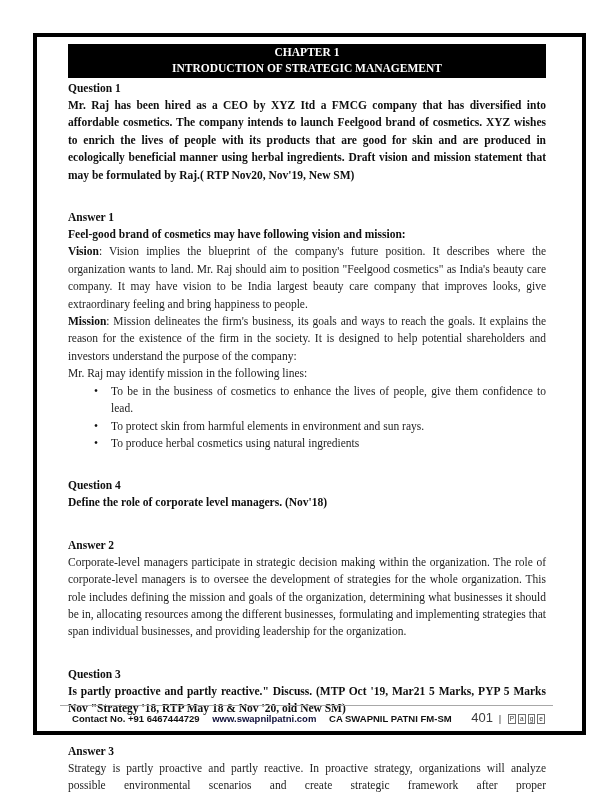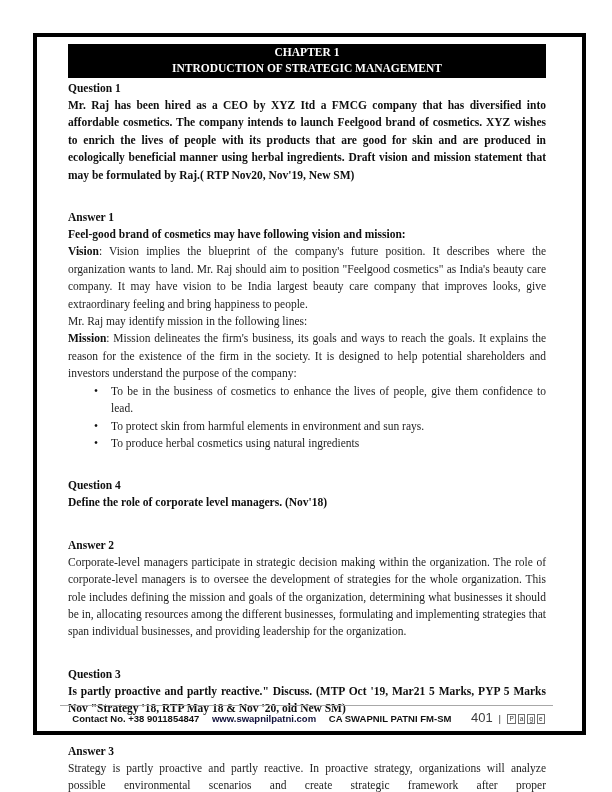--- a/index.html
+++ b/index.html
@@ -115,22 +115,22 @@
         <div>CHAPTER 1</div>
         <div>INTRODUCTION OF STRATEGIC MANAGEMENT</div>
       </div>
 
       <div class="qhead first">Question 1</div>
       <p class="para bold-para">Mr. Raj has been hired as a CEO by XYZ Itd a FMCG company that has diversified into affordable cosmetics. The company intends to launch Feelgood brand of cosmetics. XYZ wishes to enrich the lives of people with its products that are good for skin and are produced in ecologically beneficial manner using herbal ingredients. Draft vision and mission statement that may be formulated by Raj.( RTP Nov20, Nov'19, New SM)</p>
 
       <div class="qhead gap-lg">Answer 1</div>
       <p class="para bold-para">Feel-good brand of cosmetics may have following vision and mission:</p>
       <p class="para"><span class="plabel">Vision</span><span>: Vision implies the blueprint of the company's future position. It describes where the organization wants to land. Mr. Raj should aim to position "Feelgood cosmetics" as India's beauty care company. It may have vision to be India largest beauty care company that improves looks, give extraordinary feeling and bring happiness to people.</span></p>
+      <p class="para"><span class="plabel">Mission</span><span>: Mission delineates the firm's business, its goals and ways to reach the goals. It explains the reason for the existence of the firm in the society. It is designed to help potential shareholders and investors understand the purpose of the company:</span></p>
       <p class="para">Mr. Raj may identify mission in the following lines:</p>
-      <p class="para"><span class="plabel">Mission</span><span>: Mission delineates the firm's business, its goals and ways to reach the goals. It explains the reason for the existence of the firm in the society. It is designed to help potential shareholders and investors understand the purpose of the company:</span></p>
 
       <div class="bullets">
         <div class="bullet-row">
           <span class="bullet-dot">•</span>
           <span class="bullet-text">To be in the business of cosmetics to enhance the lives of people, give them confidence to lead.</span>
         </div>
         <div class="bullet-row">
           <span class="bullet-dot">•</span>
           <span class="bullet-text">To protect skin from harmful elements in environment and sun rays.</span>
         </div>
@@ -148,21 +148,21 @@
 
       <div class="qhead gap-lg">Question 3</div>
       <p class="para bold-para">Is partly proactive and partly reactive." Discuss. (MTP Oct '19, Mar21 5 Marks, PYP 5 Marks Nov "Strategy '18, RTP May 18 &amp; Nov '20, old New SM)</p>
 
       <div class="qhead gap-lg">Answer 3</div>
       <p class="para justify-last">Strategy is partly proactive and partly reactive. In proactive strategy, organizations will analyze possible environmental scenarios and create strategic framework after proper</p>
 
     </div>
 
     <div class="footer">
-      <span class="seg">Contact No. +38 9011854847</span>
+      <span class="seg">Contact No. +91 6467444729</span>
       <span class="seg link">www.swapnilpatni.com</span>
       <span class="seg">CA SWAPNIL PATNI FM-SM</span>
       <span class="pagenum">401</span>
       <span class="pipe">|</span>
       <span><span class="glyph-box">P</span><span class="glyph-box">a</span><span class="glyph-box">g</span><span class="glyph-box">e</span></span>
     </div>
   </div>
 </div>
 
 </body></html>

